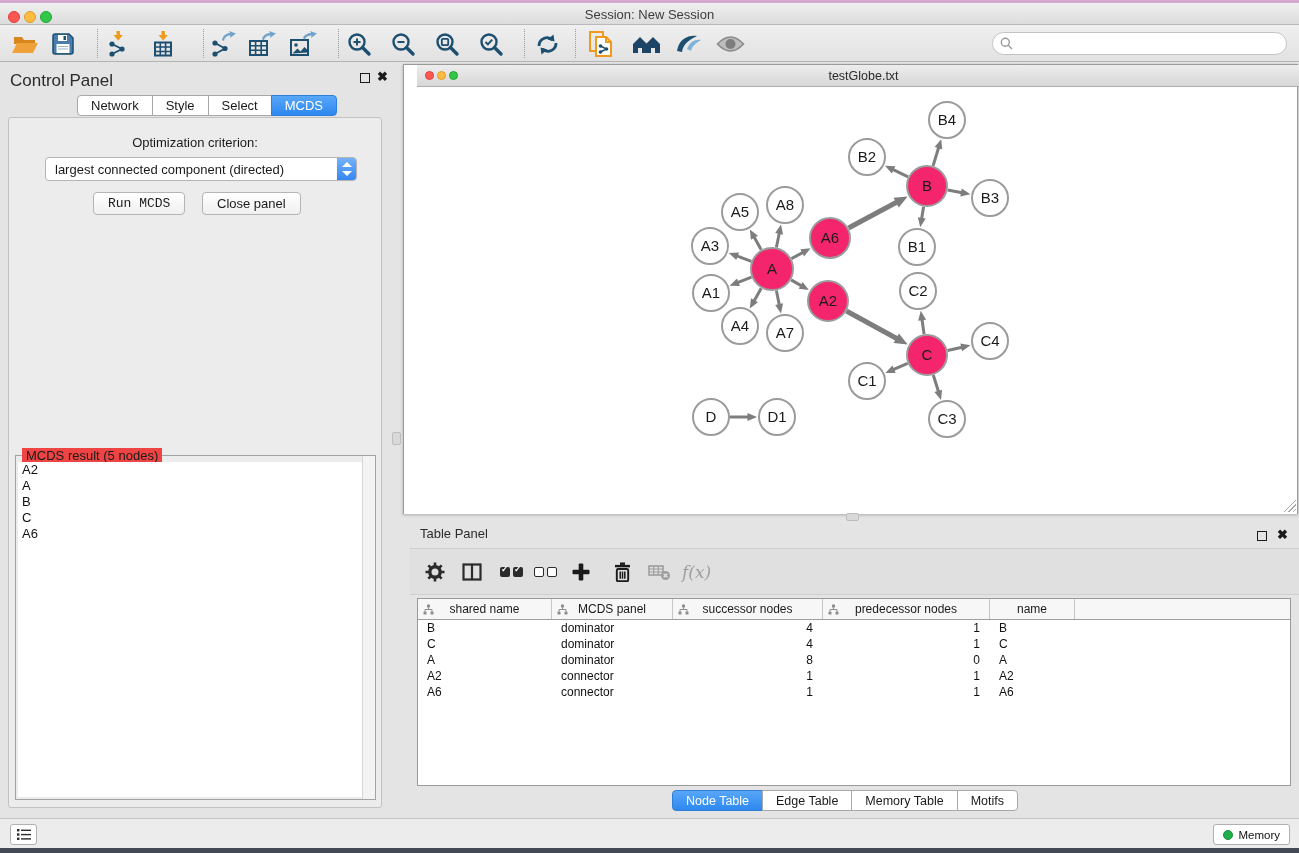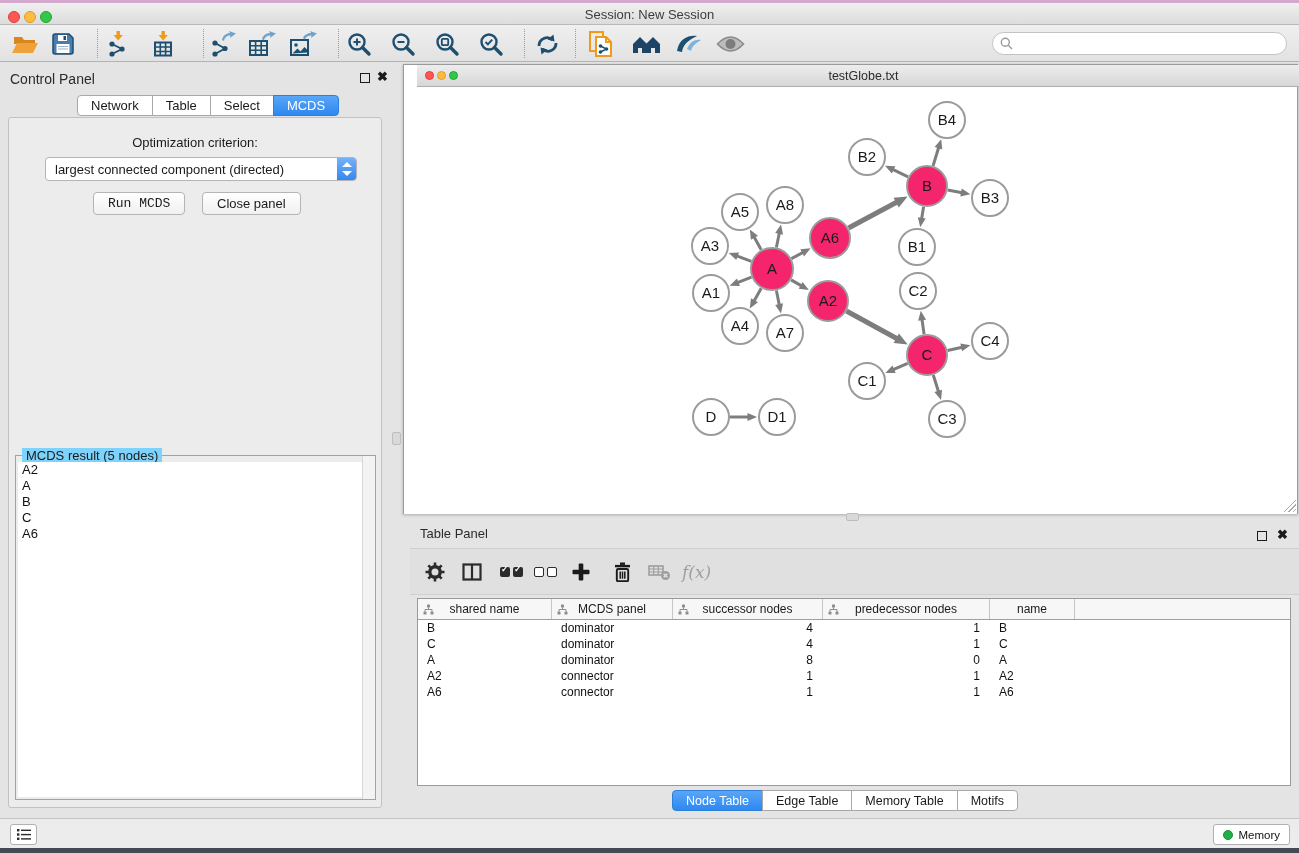--- a/index.html
+++ b/index.html
@@ -20,21 +20,21 @@
   .toolbar { position:absolute; left:0; top:25px; width:100%; height:37px;
     background:linear-gradient(#efefef,#e2e2e2); border-bottom:1px solid #b3b3b3; }
   .tb-item { position:absolute; top:6px; height:26px; display:flex; align-items:center; justify-content:center; cursor:default; }
   .tb-sep { position:absolute; top:4px; height:29px; width:1px; border-left:1px dotted #9a9a9a; }
   .searchbox { position:absolute; right:12px; top:7px; width:295px; height:23px; background:#fff;
     border:1px solid #c3c3c3; border-radius:12px; display:flex; align-items:center; padding-left:7px; }
   .searchbox input { border:none; outline:none; flex:1; height:18px; font-size:12px; background:transparent; margin-left:4px; font-family:"Liberation Sans",sans-serif; }
 
   
   .cp-header { position:absolute; left:0; top:62px; width:390px; height:30px; }
-  .cp-title { position:absolute; left:10px; top:9px; font-size:14px; color:#2b2b2b; }
+  .cp-title { position:absolute; left:10px; top:9px; font-size:17px; color:#2b2b2b; }
   .win-btn-float { position:absolute; top:11px; width:10px; height:10px; border:1.5px solid #1a1a1a; background:transparent; }
   .win-btn-close { position:absolute; top:7px; font-size:13px; font-weight:bold; color:#1a1a1a; line-height:16px; }
   .cp-float { left:360px; } .cp-close { left:377px; }
 
   .seg-tabs { position:absolute; display:flex; }
   .seg-tab { height:21px; line-height:20px; padding:0 13px; background:#fff; border:1px solid #a8a8a8;
     margin-left:-1px; font-size:13px; color:#1a1a1a; text-align:center; cursor:default; }
   .seg-tab:first-child { border-radius:4px 0 0 4px; margin-left:0; }
   .seg-tab:last-child { border-radius:0 4px 4px 0; }
   .seg-tab.active { background:linear-gradient(#58a6f8,#2e88f0); border-color:#2d7fd8; color:#fff; }
@@ -49,21 +49,21 @@
   .dropdown-stepper { width:19px; height:100%; border-radius:0 3px 3px 0;
     background:linear-gradient(#74b1f9,#3487f2); position:relative; }
   .chev { position:absolute; left:4.5px; width:0; height:0; border-left:5px solid transparent; border-right:5px solid transparent; }
   .chev.up { top:4px; border-bottom:5px solid #fff; }
   .chev.down { bottom:4px; border-top:5px solid #fff; }
   .cp-btn { position:absolute; top:74px; height:23px; background:linear-gradient(#ffffff,#f0f0f0);
     border:1px solid #b4b4b4; border-radius:4px; font-size:13px; color:#1a1a1a; padding:0 14px; line-height:21px; text-align:center; cursor:default; }
   .btn-run { left:84px;font-family:Liberation Mono, monospace; } .btn-closepanel { left:193px; }
 
   .fieldset { position:absolute; left:6px; top:337px; width:361px; height:345px; border:1px solid #a2a2a2; }
-  .fieldset-legend { position:absolute; left:6px; top:-8px; background:#7dd3fc; padding:0 4px; font-size:13px; color:#1a1a1a; }
+  .fieldset-legend { position:absolute; left:6px; top:-8px; background:#ef4444; padding:0 4px; font-size:13px; color:#1a1a1a; }
   .result-list { position:absolute; left:2px; top:6px; right:2px; bottom:2px; background:#fff; overflow:hidden; }
   .result-scroll { position:absolute; right:0; top:0; width:13px; height:100%; background:#f3f3f3; border-left:1px solid #d6d6d6; }
   .result-item { font-size:13px; color:#111; line-height:16px; padding-left:4px; }
 
   
   .net-window { position:absolute; left:403px; top:64px; width:895px; height:450px;
     border:1px solid #9a9a9a; background:#fff; box-shadow:0 1px 3px rgba(0,0,0,0.25); }
   .net-titlebar { position:absolute; left:13px; top:0; width:100%; height:22px;
     background:linear-gradient(#ededed,#d7d7d7); border-bottom:1px solid #aeaeae; }
   .net-titlebar .tl { top:6px; width:9px; height:9px; }
@@ -292,21 +292,21 @@
           <div class="result-item">B</div>
           <div class="result-item">C</div>
           <div class="result-item">A6</div>
         </div>
       <div class="result-scroll"></div>
     </div>
   </div>
 
   <div class="seg-tabs cp-tabs">
     <div class="seg-tab">Network</div>
-    <div class="seg-tab">Table</div>
+    <div class="seg-tab">Style</div>
     <div class="seg-tab">Select</div>
     <div class="seg-tab active">MCDS</div>
   </div>
 
   <div class="net-window">
     <div class="net-titlebar">
       <span class="tl red"></span>
       <span class="tl yellow"></span>
       <span class="tl green"></span>
       <div class="net-title">testGlobe.txt</div>

